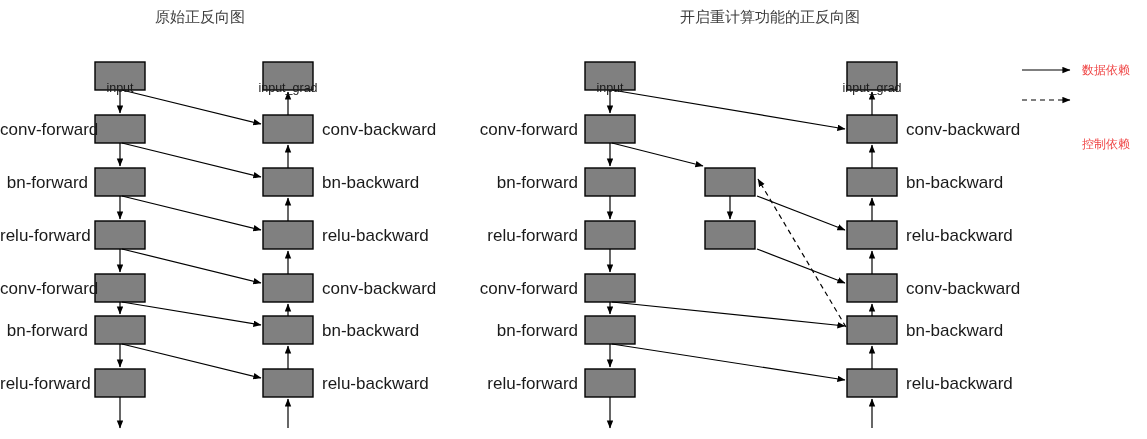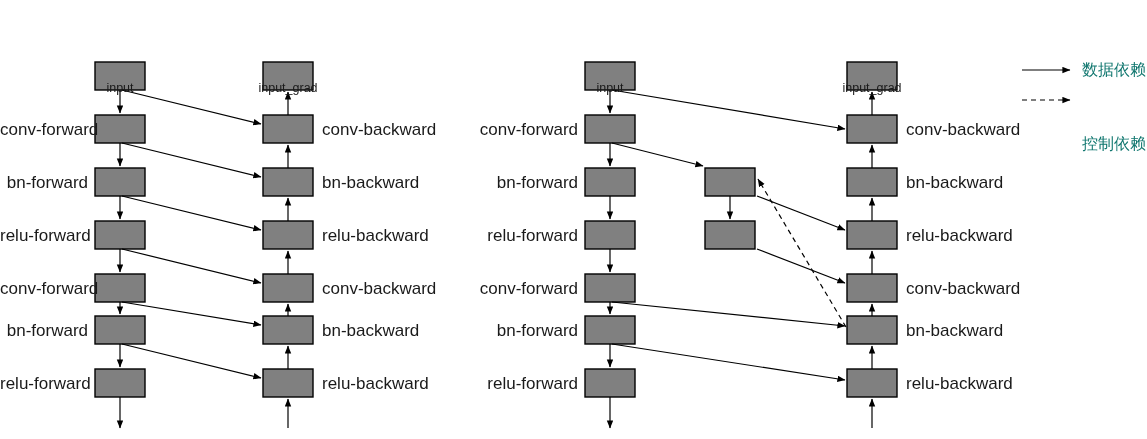--- a/index.html
+++ b/index.html
@@ -18,21 +18,21 @@
     position:absolute;font-size:12.5px;color:#1a1a1a;
     white-space:nowrap;text-align:center;margin-top:44px;
   }
   .node-label{
     position:absolute;font-size:17px;color:#1a1a1a;
     white-space:nowrap;line-height:1;
   }
   .node-label.right-al{text-align:right;transform:translateY(-50%);}
   .node-label.left-al{text-align:center;transform:translateY(-50%);}
   .legend-label{
-    position:absolute;font-size:16px;color:#0f766e;white-space:nowrap;
+    position:absolute;font-size:12px;color:#ef4444;white-space:nowrap;
     transform:translateY(-50%);
   }
   rect.node{fill:#808080;stroke:#000000;stroke-width:1.4;}
   line.edge,path.edge{stroke:#000000;stroke-width:1.2;fill:none;}
   line.edge-dash,path.edge-dash{stroke:#000000;stroke-width:1.2;fill:none;stroke-dasharray:5 4;}
 </style>
 </head>
 <body>
 
 <div class="root">
@@ -147,37 +147,39 @@
 
       <line class="edge-dash" x1="846" y1="327" x2="758" y2="179" marker-end="url(#ah)"></line>
     </g>
 
     <g>
       <line class="edge" x1="1022" y1="70" x2="1070" y2="70" marker-end="url(#ah)"></line>
       <line class="edge-dash" x1="1022" y1="100" x2="1070" y2="100" marker-end="url(#ah)"></line>
     </g>
   </svg>
 
+  <div class="diag-title" style="left:80px;top:8px;width:240px;">原始正反向图</div>
   <div class="col-head" style="left:70px;top:37px;width:100px;">input</div>
   <div class="col-head" style="left:238px;top:37px;width:100px;">input_grad</div>
 
   <div class="node-label right-al" style="left:0;top:129px;width:88px;">conv-forward</div>
   <div class="node-label right-al" style="left:0;top:182px;width:88px;">bn-forward</div>
   <div class="node-label right-al" style="left:0;top:235px;width:88px;">relu-forward</div>
   <div class="node-label right-al" style="left:0;top:288px;width:88px;">conv-forward</div>
   <div class="node-label right-al" style="left:0;top:330px;width:88px;">bn-forward</div>
   <div class="node-label right-al" style="left:0;top:383px;width:88px;">relu-forward</div>
 
   <div class="node-label left-al" style="left:322px;top:129px;">conv-backward</div>
   <div class="node-label left-al" style="left:322px;top:182px;">bn-backward</div>
   <div class="node-label left-al" style="left:322px;top:235px;">relu-backward</div>
   <div class="node-label left-al" style="left:322px;top:288px;">conv-backward</div>
   <div class="node-label left-al" style="left:322px;top:330px;">bn-backward</div>
   <div class="node-label left-al" style="left:322px;top:383px;">relu-backward</div>
 
+  <div class="diag-title" style="left:620px;top:8px;width:300px;">开启重计算功能的正反向图</div>
   <div class="col-head" style="left:560px;top:37px;width:100px;">input</div>
   <div class="col-head" style="left:822px;top:37px;width:100px;">input_grad</div>
 
   <div class="node-label right-al" style="left:468px;top:129px;width:110px;">conv-forward</div>
   <div class="node-label right-al" style="left:468px;top:182px;width:110px;">bn-forward</div>
   <div class="node-label right-al" style="left:468px;top:235px;width:110px;">relu-forward</div>
   <div class="node-label right-al" style="left:468px;top:288px;width:110px;">conv-forward</div>
   <div class="node-label right-al" style="left:468px;top:330px;width:110px;">bn-forward</div>
   <div class="node-label right-al" style="left:468px;top:383px;width:110px;">relu-forward</div>
 

